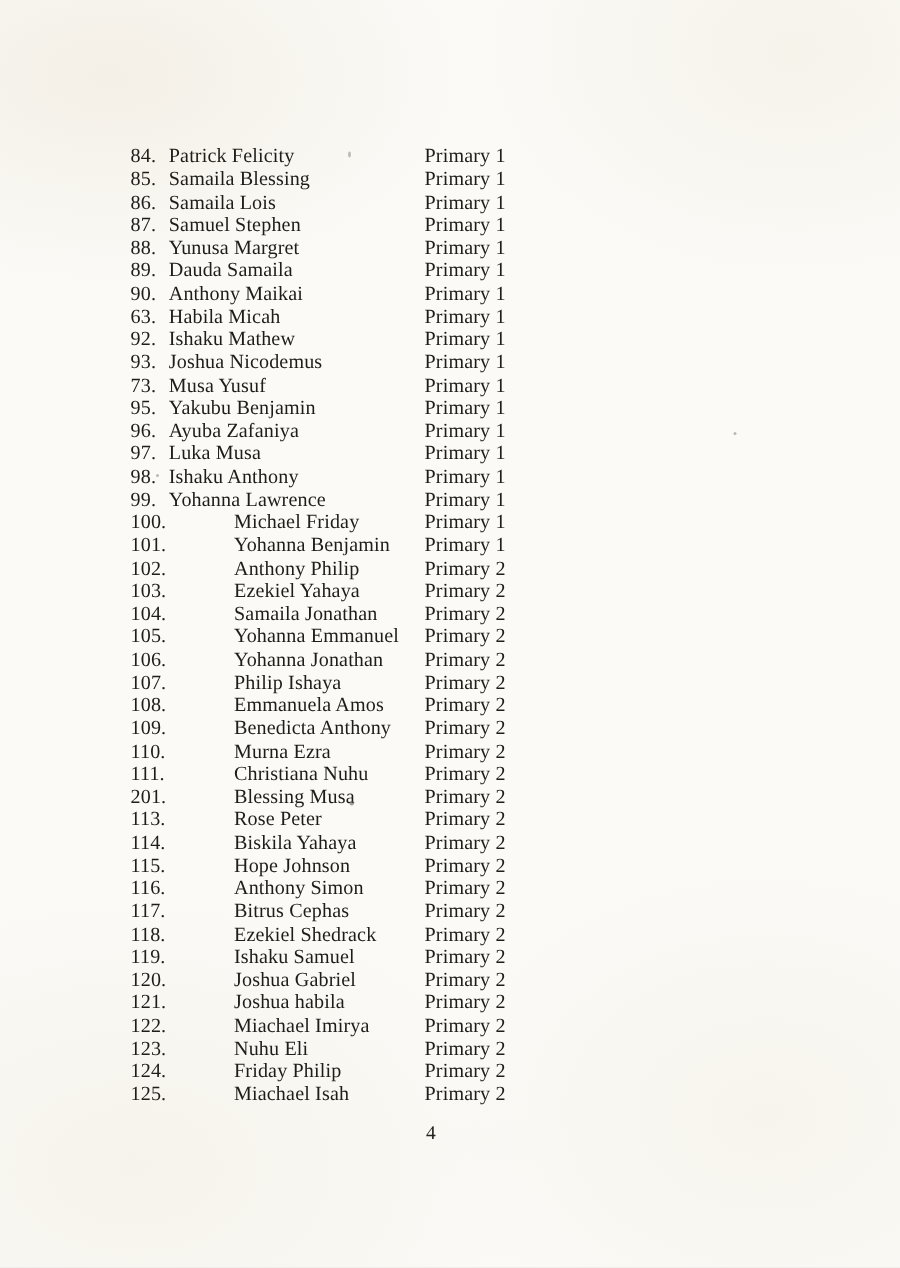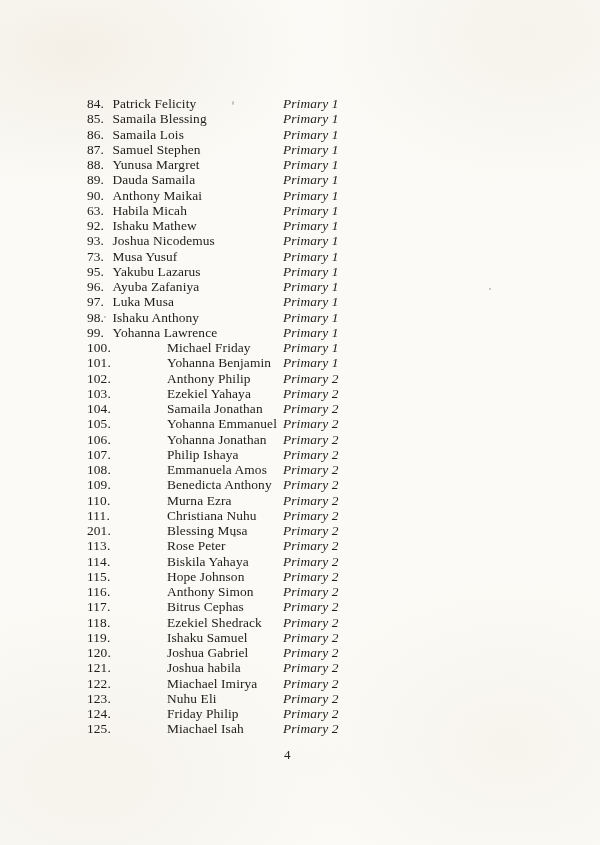--- a/index.html
+++ b/index.html
@@ -37,28 +37,27 @@
     white-space: nowrap;
   }
   .row .num {
     display: inline-block;
   }
   .row.inline .name {
     margin-left: 5px;
   }
   .row.tabbed .name {
     position: absolute;
-    left: 80px;
+    left: 69px;
     top: 0;
   }
   .row .grade {
     position: absolute;
     left: 196px;
     top: 0;
-    font-style: italic;
   }
   .pagenum {
     position: absolute;
     left: 284px;
     top: 747px;
     font-size: 13px;
     color: #26221e;
   }
   .speck {
     position: absolute;
@@ -127,21 +126,21 @@
       <span class="name">Joshua Nicodemus</span>
       <span class="grade">Primary 1</span>
     </div>
       <div class="row inline">
       <span class="num">73.</span>
       <span class="name">Musa Yusuf</span>
       <span class="grade">Primary 1</span>
     </div>
       <div class="row inline">
       <span class="num">95.</span>
-      <span class="name">Yakubu Lazarus</span>
+      <span class="name">Yakubu Benjamin</span>
       <span class="grade">Primary 1</span>
     </div>
       <div class="row inline">
       <span class="num">96.</span>
       <span class="name">Ayuba Zafaniya</span>
       <span class="grade">Primary 1</span>
     </div>
       <div class="row inline">
       <span class="num">97.</span>
       <span class="name">Luka Musa</span>

